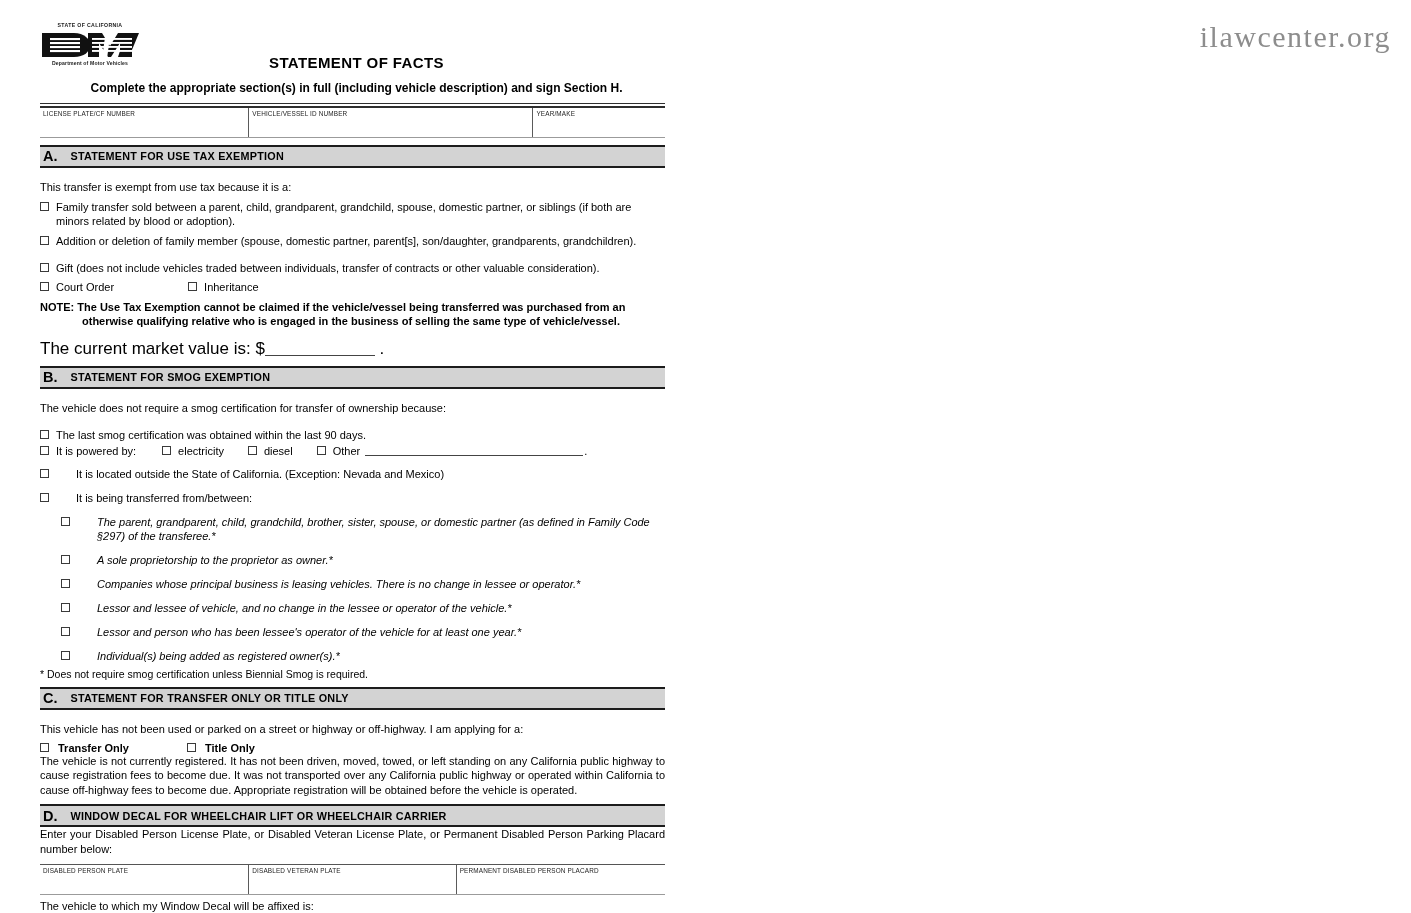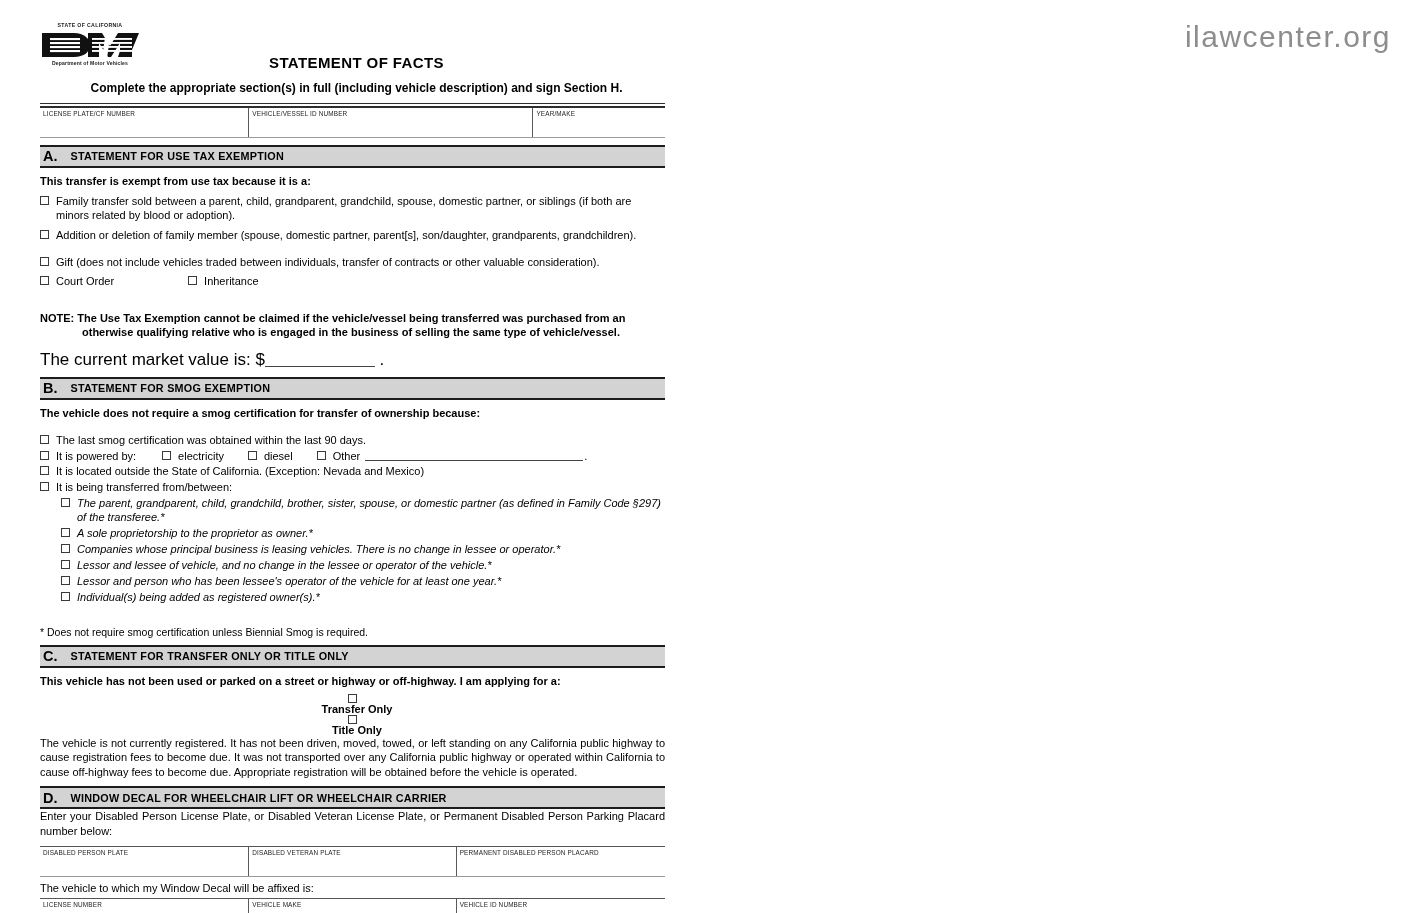--- a/index.html
+++ b/index.html
@@ -9,21 +9,21 @@
     color:#000;
     -webkit-font-smoothing:antialiased;
     overflow:hidden;
     position:relative;
   }
   .page{position:relative;width:1411px;height:913px;}
 
   
   .watermark{
     position:absolute; top:20px; right:20px;
-    font-family:Liberation Sans, sans-serif;
+    font-family:Liberation Serif, serif;
     font-size:30px; letter-spacing:1.5px; color:#8d8d8d; font-weight:400;
   }
 
   
   .form{position:absolute;left:40px;top:18px;width:625px;}
 
   
   .logo-wrap{position:absolute;left:40px;top:22px;width:100px;}
   .logo-top{font-size:5.2px;font-weight:700;letter-spacing:.35px;
             text-align:center;line-height:7px;color:#1a1a1a;}
@@ -64,53 +64,53 @@
     border-top:2px solid #1c1c1c;
     border-bottom:2px solid #1c1c1c;
     height:19px;
     display:flex;align-items:center;
     padding-left:3px;
   }
   .sec .ltr{font-size:14.5px;font-weight:700;line-height:14px;}
   .sec .nm{font-size:10.8px;font-weight:700;letter-spacing:.25px;margin-left:13px;}
 
   
-  .bold-line{font-size:11px;font-weight:700;margin-top:6px;line-height:14px;}
+  .bold-line{font-size:11px;font-weight:400;margin-top:12px;line-height:14px;}
   .para{font-size:11px;line-height:14.5px;text-align:justify;}
   .para-nj{font-size:11px;line-height:14.5px;margin-top:6px;}
 
   
   .cb{
     display:inline-block;width:9px;height:9px;
     border:1px solid #3a3a3a;background:#fff;
     vertical-align:-1px;box-sizing:border-box;flex:0 0 auto;
   }
   .cbrow{display:flex;align-items:flex-start;margin-top:6px;}
   .cbrow .cb{margin-top:2px;}
   .cbrow .txt{font-size:11px;line-height:14px;margin-left:7px;}
   .cbrow.tight{margin-top:13px;}
-  .cbrow.tight2{margin-top:2px;}
+  .cbrow.tight2{margin-top:10px;gap:20px;}
   .sub{margin-left:21px;font-style:italic;}
 
   .inline-row{display:flex;align-items:center;margin-top:6px;}
   .inline-row .lbl{font-size:11px;margin-left:7px;text-align:center;}
   .gap-a{width:74px;}
   .gap-b{width:26px;}
   .gap-c{width:24px;}
 
-  .note{font-size:11px;font-weight:700;line-height:14.5px;margin-top:24px;}
+  .note{font-size:11px;font-weight:700;line-height:14.5px;margin-top:7px;}
   .note .hang{display:block;padding-left:42px;}
 
   .mv{font-size:17px;margin-top:10px;}
   .ul-blank{display:inline-block;border-bottom:1px solid #444;width:110px;height:11px;vertical-align:-2px;}
   .ul-other{display:inline-block;border-bottom:1px solid #444;width:218px;height:10px;vertical-align:-1px;margin-left:5px;}
 
-  .star-note{font-size:10.5px;margin-top:22px;}
-
-  .tf-row{display:flex;align-items:center;margin-top:6px;flex-direction:column;}
+  .star-note{font-size:10.5px;margin-top:5px;}
+
+  .tf-row{display:flex;align-items:center;margin-top:6px;}
   .tf-row .lbl{font-size:11px;font-weight:700;margin-left:9px;}
 
   .mailto{font-size:12.5px;margin-top:7px;padding-bottom:17px;}
 
   .addr-row{height:27px;position:relative;}
   .addr-row .cap{font-size:6.4px;color:#222;padding:2px 0 0 3px;letter-spacing:.15px;}
 </style>
 </head>
 <body>
 

